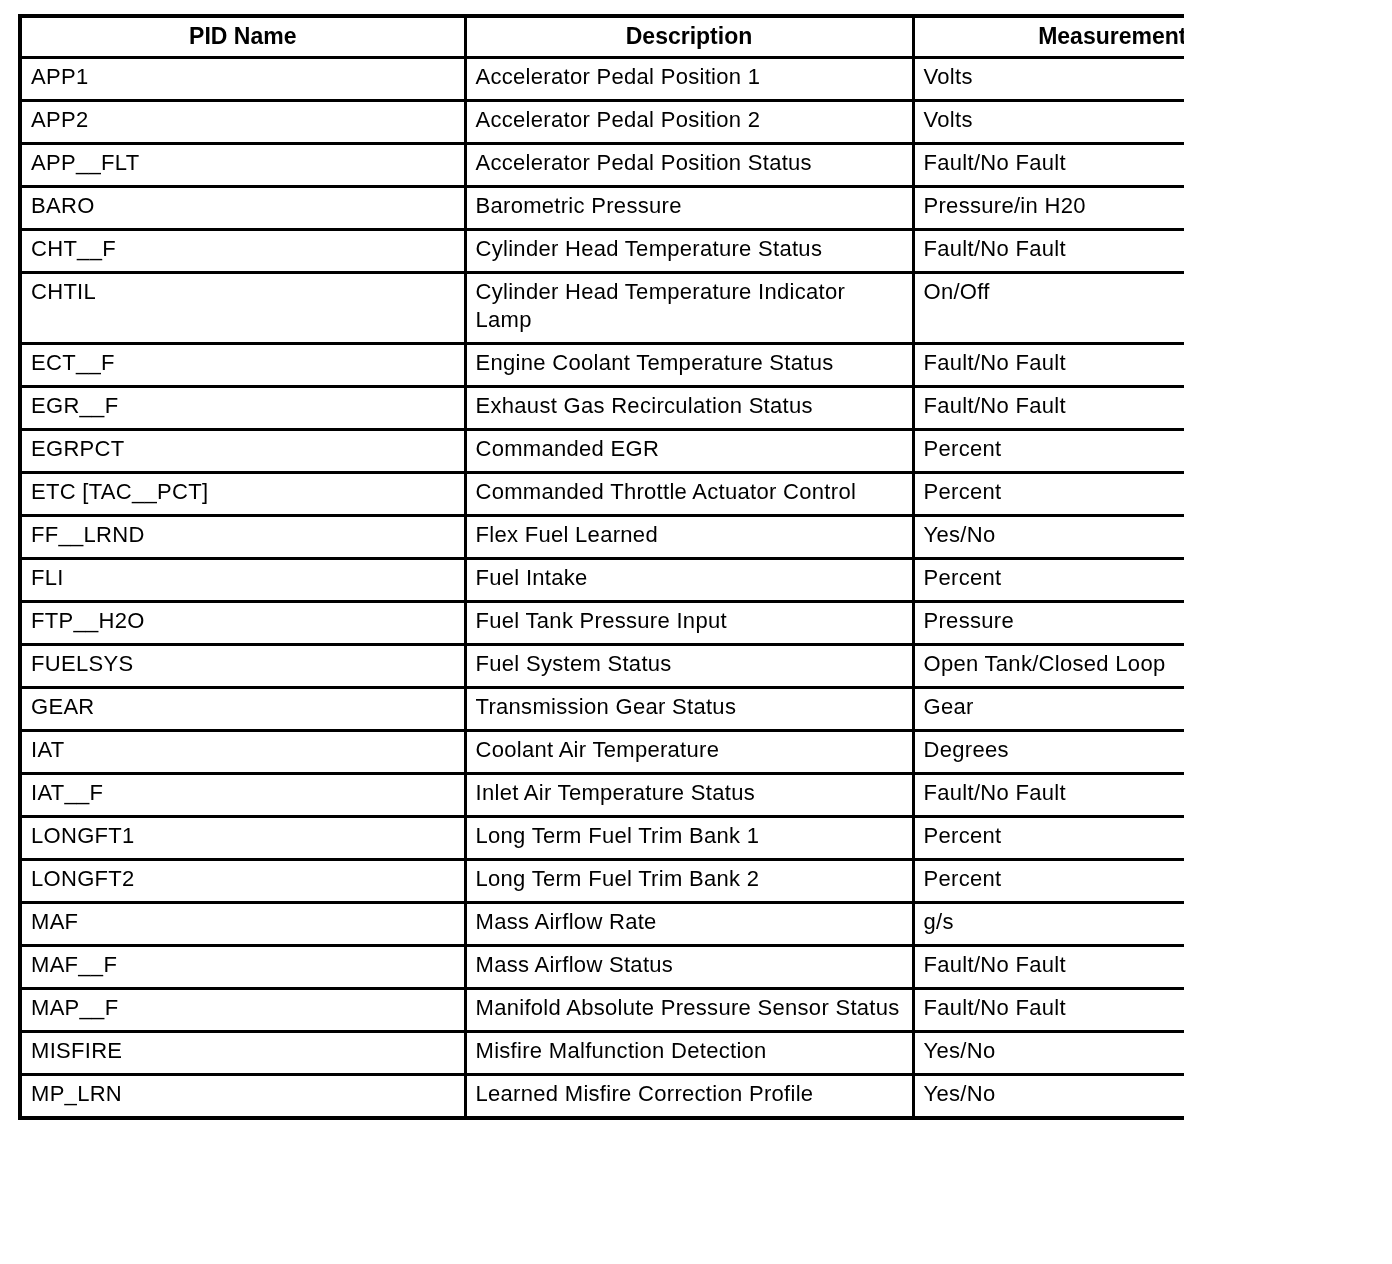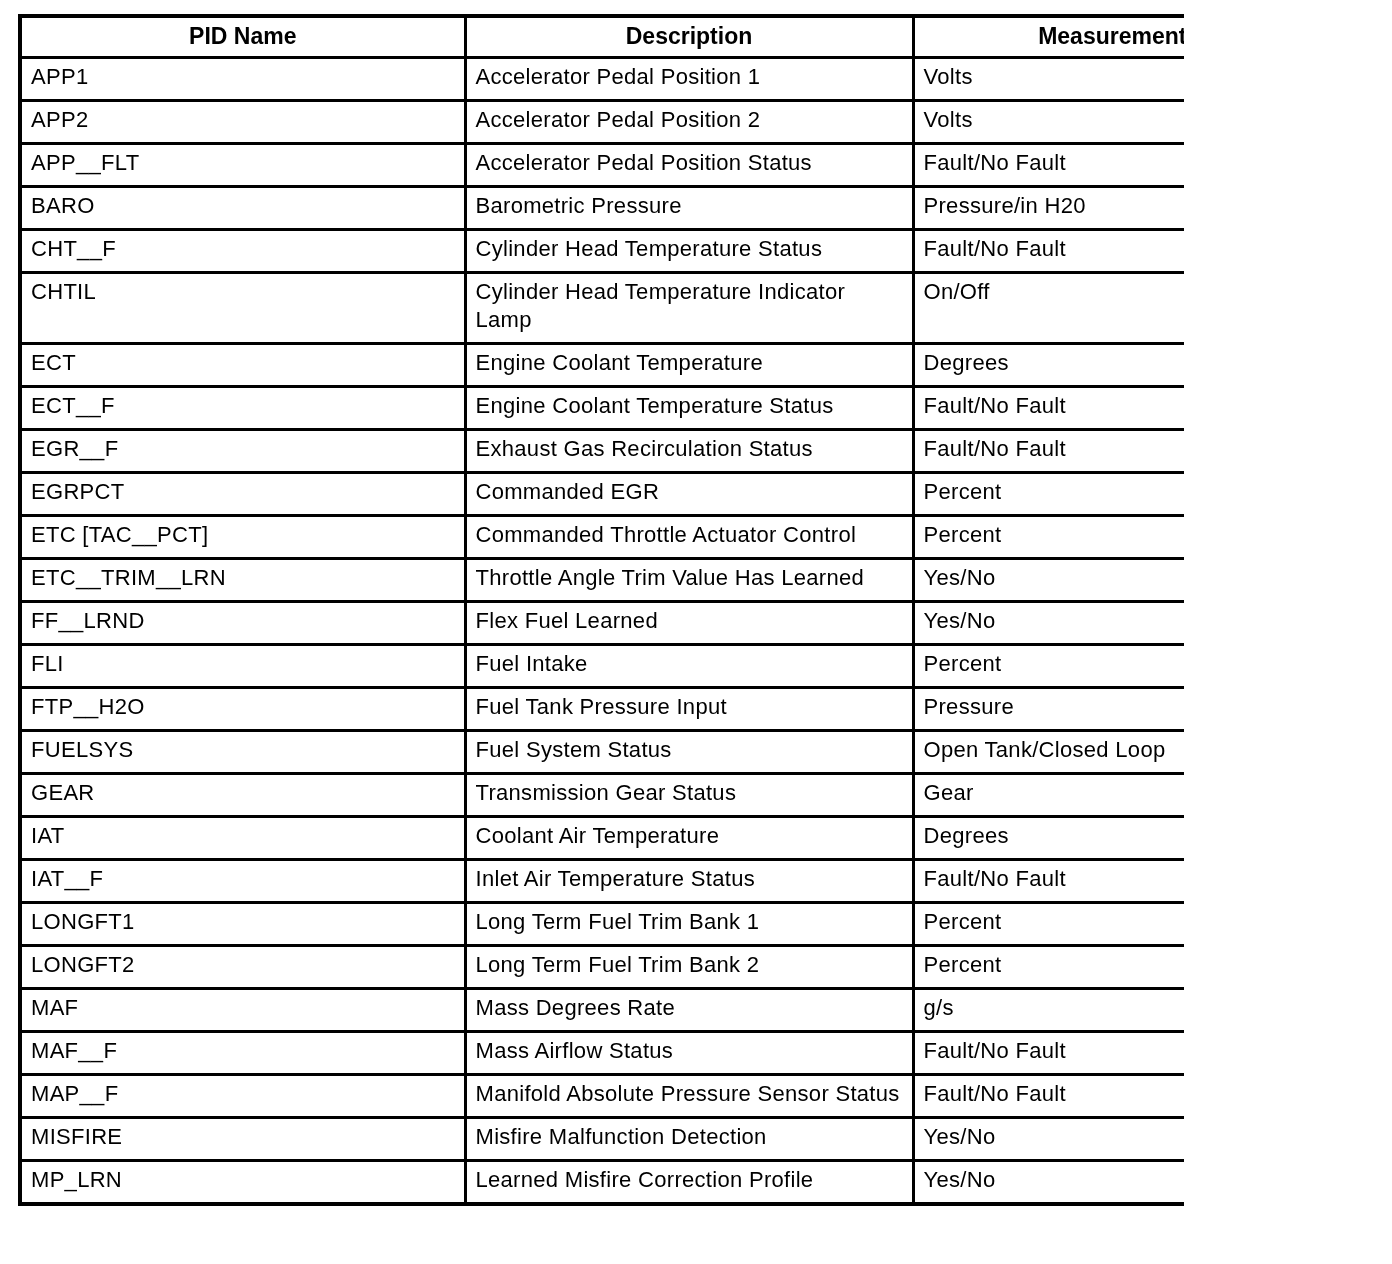--- a/index.html
+++ b/index.html
@@ -98,48 +98,38 @@
           <td>CHT__F</td>
           <td>Cylinder Head Temperature Status</td>
           <td>Fault/No Fault</td>
         </tr>
         <tr>
           <td>CHTIL</td>
           <td>Cylinder Head Temperature Indicator Lamp</td>
           <td>On/Off</td>
         </tr>
         <tr>
-          <td>ECT</td>
-          <td>Engine Coolant Temperature</td>
-          <td>Degrees</td>
-        </tr>
-        <tr>
           <td>ECT__F</td>
           <td>Engine Coolant Temperature Status</td>
           <td>Fault/No Fault</td>
         </tr>
         <tr>
           <td>EGR__F</td>
           <td>Exhaust Gas Recirculation Status</td>
           <td>Fault/No Fault</td>
         </tr>
         <tr>
           <td>EGRPCT</td>
           <td>Commanded EGR</td>
           <td>Percent</td>
         </tr>
         <tr>
           <td>ETC [TAC__PCT]</td>
           <td>Commanded Throttle Actuator Control</td>
           <td>Percent</td>
-        </tr>
-        <tr>
-          <td>ETC__TRIM__LRN</td>
-          <td>Throttle Angle Trim Value Has Learned</td>
-          <td>Yes/No</td>
         </tr>
         <tr>
           <td>FF__LRND</td>
           <td>Flex Fuel Learned</td>
           <td>Yes/No</td>
         </tr>
         <tr>
           <td>FLI</td>
           <td>Fuel Intake</td>
           <td>Percent</td>
@@ -174,21 +164,21 @@
           <td>Long Term Fuel Trim Bank 1</td>
           <td>Percent</td>
         </tr>
         <tr>
           <td>LONGFT2</td>
           <td>Long Term Fuel Trim Bank 2</td>
           <td>Percent</td>
         </tr>
         <tr>
           <td>MAF</td>
-          <td>Mass Degrees Rate</td>
+          <td>Mass Airflow Rate</td>
           <td>g/s</td>
         </tr>
         <tr>
           <td>MAF__F</td>
           <td>Mass Airflow Status</td>
           <td>Fault/No Fault</td>
         </tr>
         <tr>
           <td>MAP__F</td>
           <td>Manifold Absolute Pressure Sensor Status</td>

